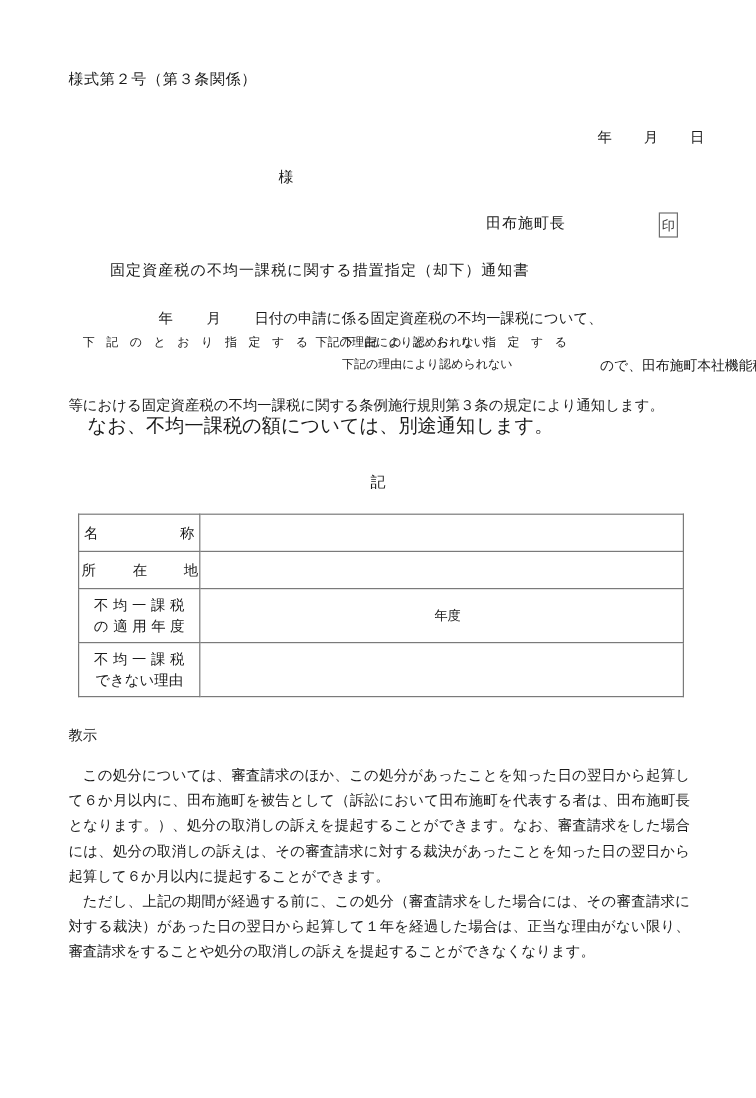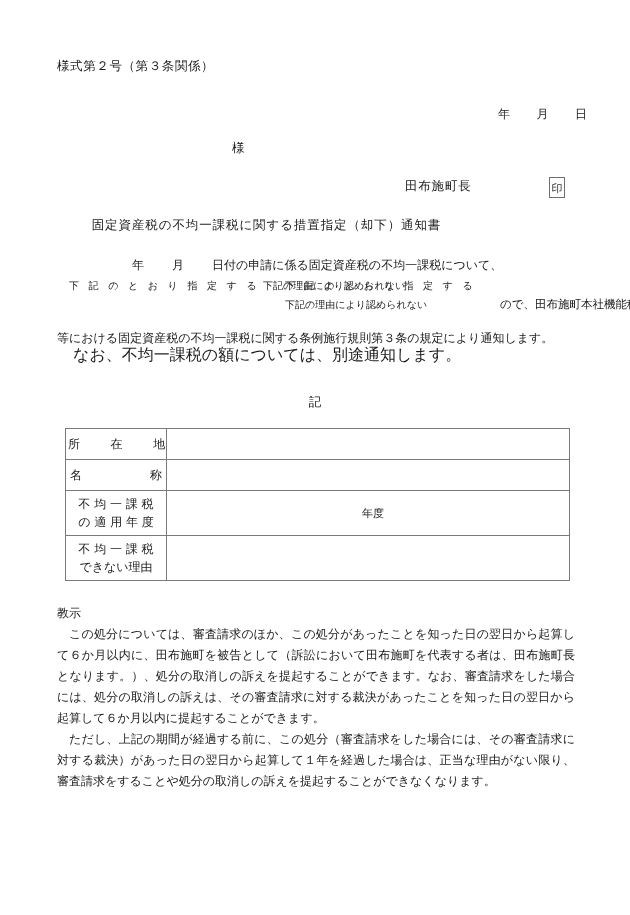--- a/index.html
+++ b/index.html
@@ -164,21 +164,21 @@
   }
 
   
   .kyoji {
     position: absolute;
     left: 57px; top: 603px;
     width: 518px;
     font-size: 12px;
     line-height: 21px;
   }
-  .kyoji .heading { margin: 0 0 0 0; }
+  .kyoji .heading { margin: 0 0 12px 0; }
   .kyoji p {
     margin: 0;
     text-indent: 1em;
     text-align: justify;
   }
 </style>
 </head>
 <body>
 
 <div class="page">
@@ -216,27 +216,27 @@
 
   <div class="cont-line">等における固定資産税の不均一課税に関する条例施行規則第３条の規定により通知します。</div>
   <div class="note-line">なお、不均一課税の額については、別途通知します。</div>
 
   <div class="ki-mark">記</div>
 
   <table class="form-table">
     <tbody>
       <tr>
         <td class="label-cell">
+          <span class="ln wide">名　　　　称</span>
+        </td>
+        <td class="value-cell"></td>
+      </tr>
+      <tr>
+        <td class="label-cell">
           <span class="ln wide2">所　　在　　地</span>
-        </td>
-        <td class="value-cell"></td>
-      </tr>
-      <tr>
-        <td class="label-cell">
-          <span class="ln wide">名　　　　称</span>
         </td>
         <td class="value-cell"></td>
       </tr>
       <tr>
         <td class="label-cell">
           <span class="ln">不 均 一 課 税</span>
           <span class="ln">の 適 用 年 度</span>
         </td>
         <td class="value-cell tall">
           <span class="year-mark">年度</span>

